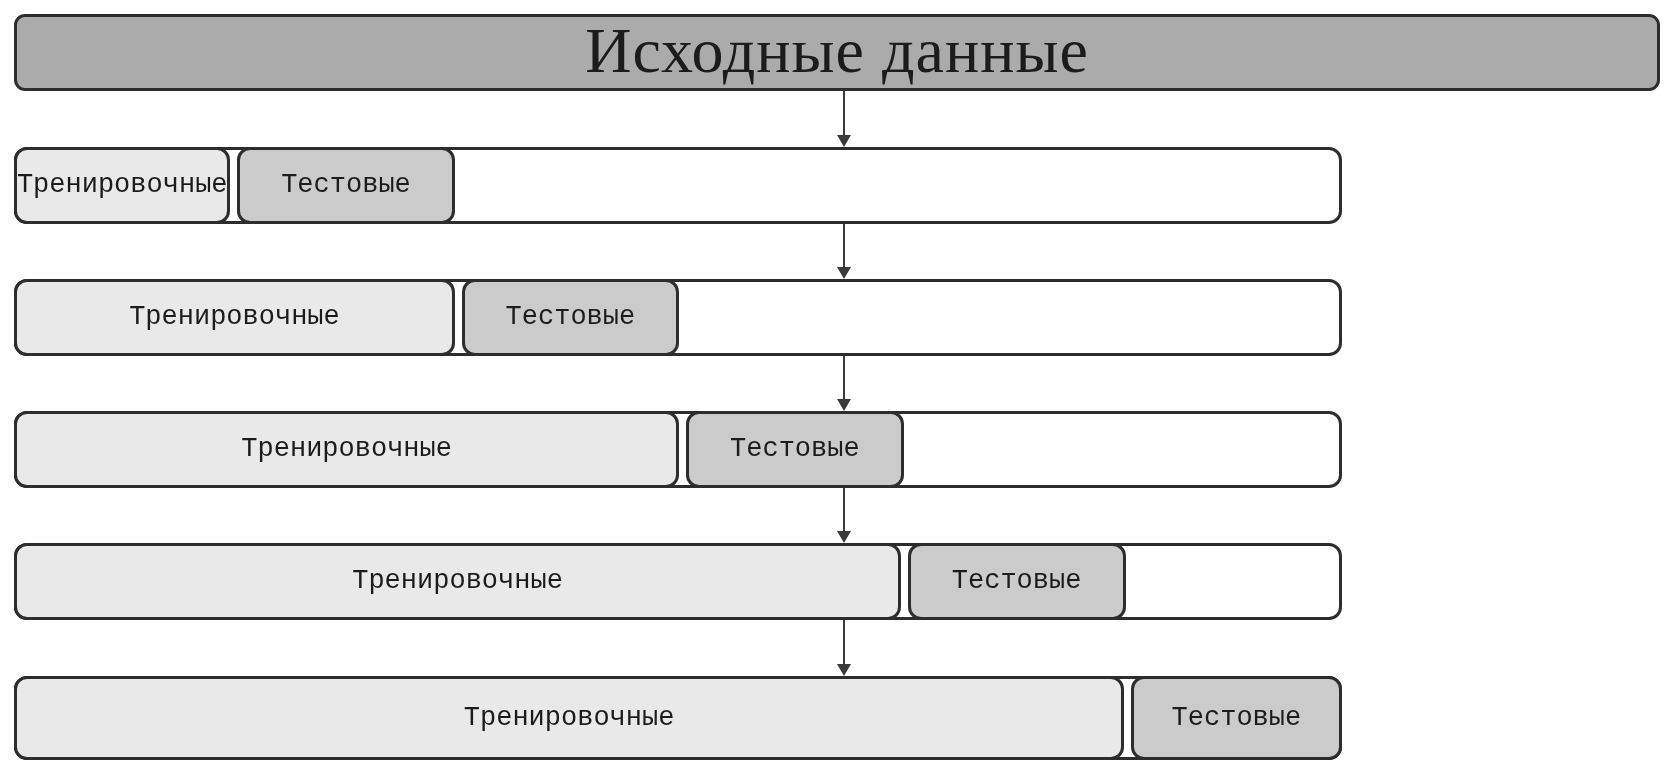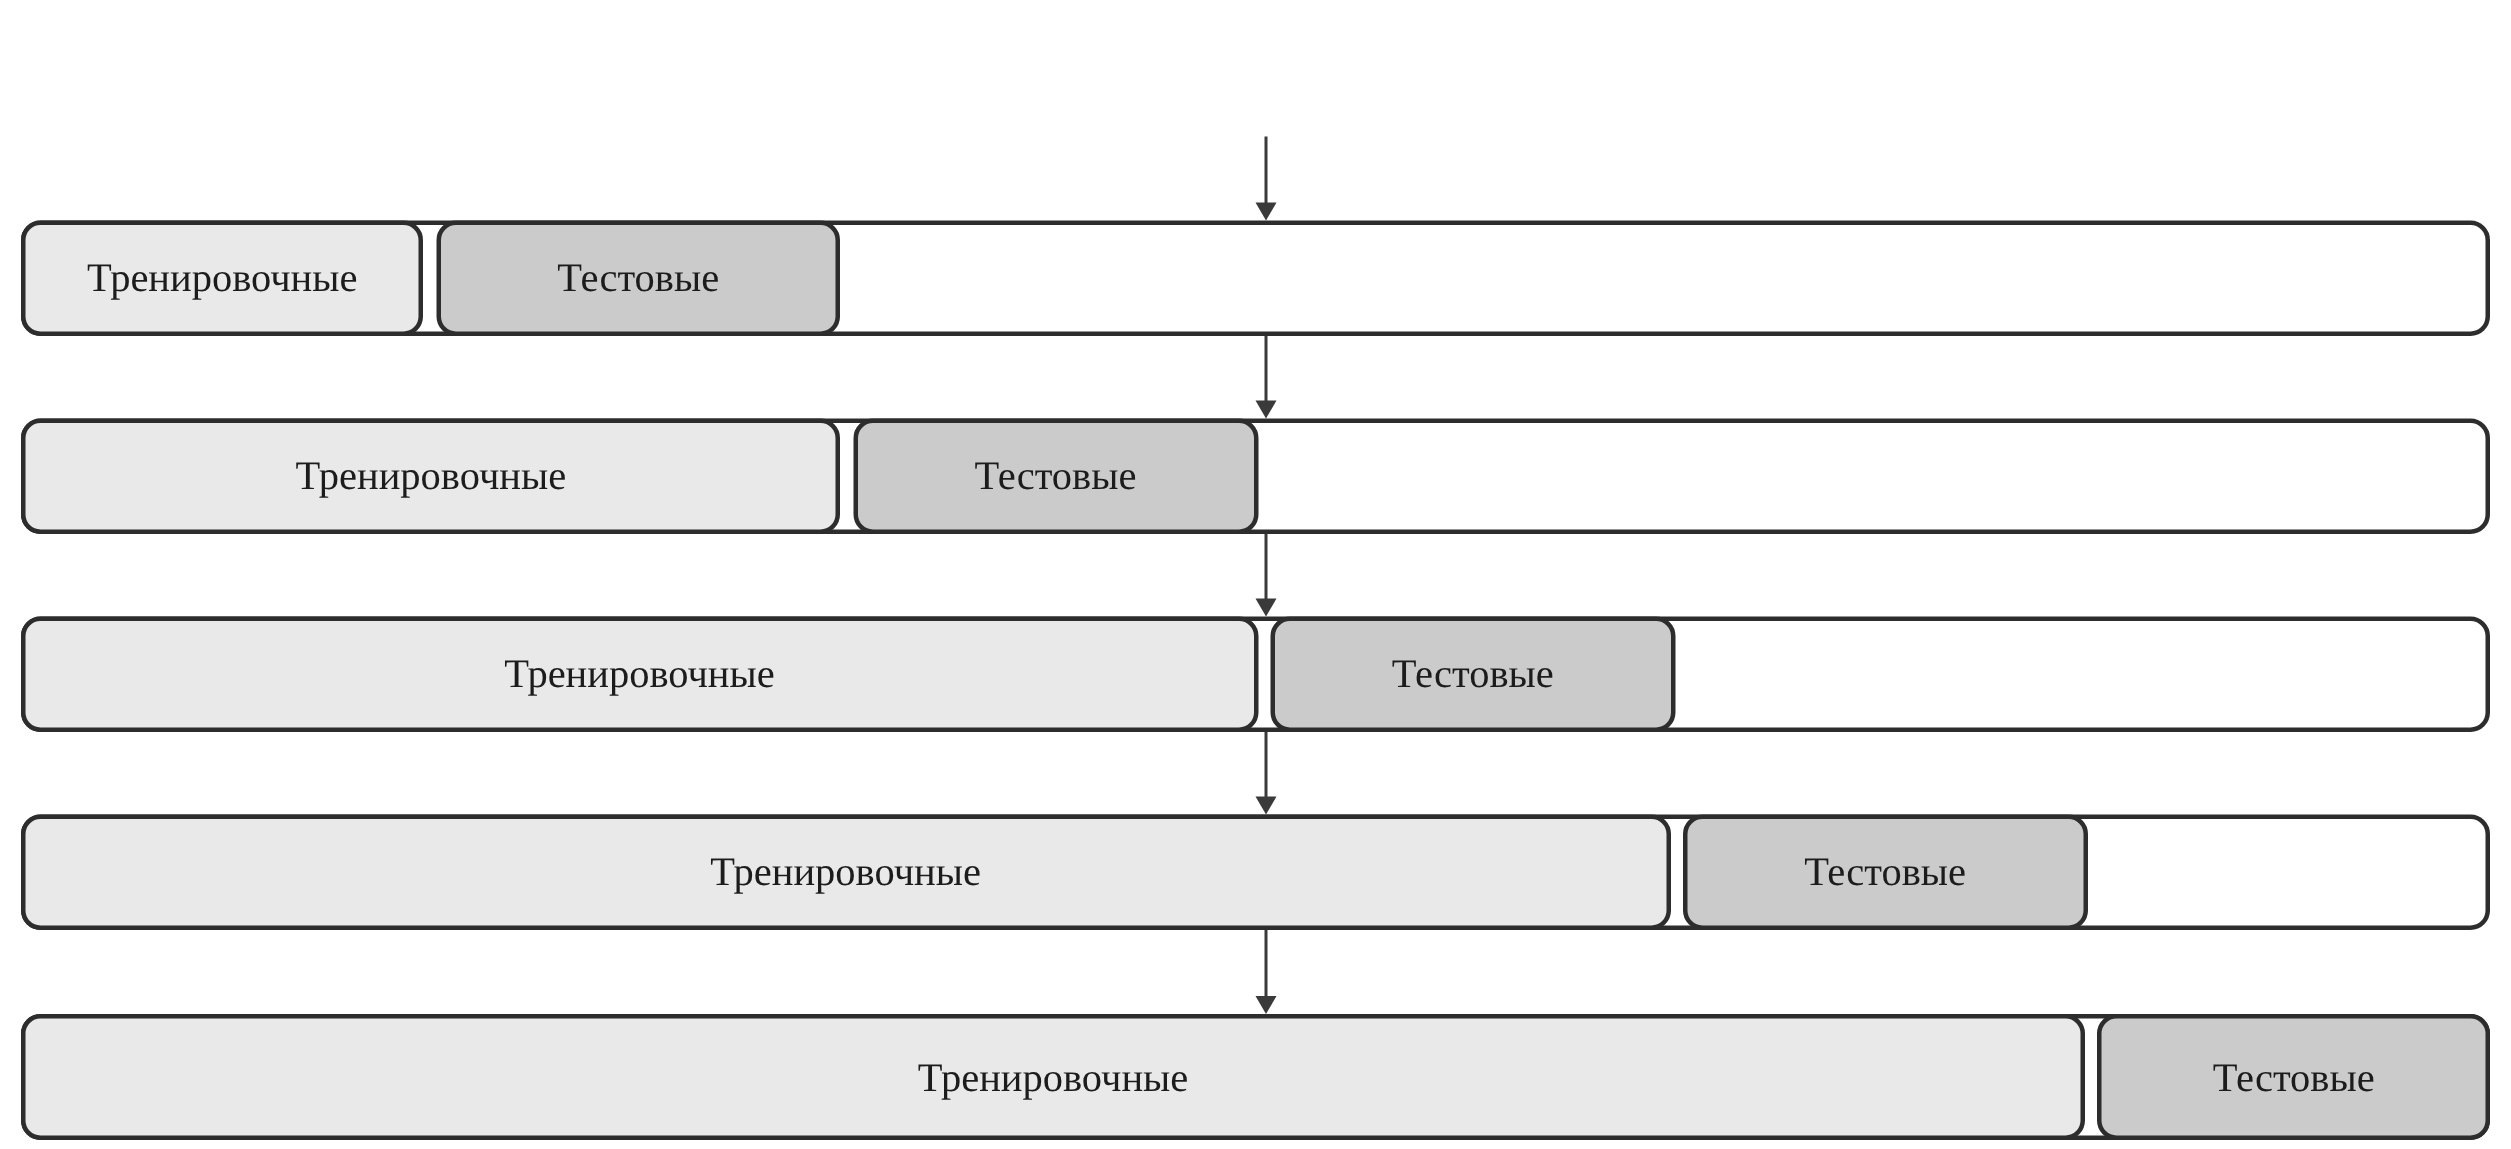--- a/index.html
+++ b/index.html
@@ -27,21 +27,21 @@
     border-radius:11px;
     box-sizing:border-box;
     display:flex;align-items:center;justify-content:center;
   }
   .header-box .title{
     font-size:64px;line-height:1;color:var(--text);
     letter-spacing:1px;
     transform:translateY(-2px);
   }
   .row{
-    position:absolute;left:14px;width:1646px;height:77px;
+    position:absolute;left:14px;width:1328px;height:77px;font-family:Liberation Mono, monospace;
   }
   .row .container{
     position:absolute;inset:0;
     background:var(--container-bg);
     border:3px solid var(--border);
     border-radius:13px;
     box-sizing:border-box;
   }
   .row .block{
     position:absolute;top:0;bottom:0;
@@ -66,20 +66,23 @@
     border-left:7px solid transparent;
     border-right:7px solid transparent;
     border-top:12px solid var(--arrow);
   }
 </style>
 </head>
 <body>
 
 <div class="canvas">
 
+  <div class="header-box">
+    <span class="title">Исходные данные</span>
+  </div>
 
   <div class="arrow" style="top:91px;height:56px;">
     <div class="stem"></div>
     <div class="head"></div>
   </div>
 
   <div class="row" style="top:147px;">
     <div class="container"></div>
     <div class="block train" style="width: 16.3%;">
       <span>Тренировочные</span>

